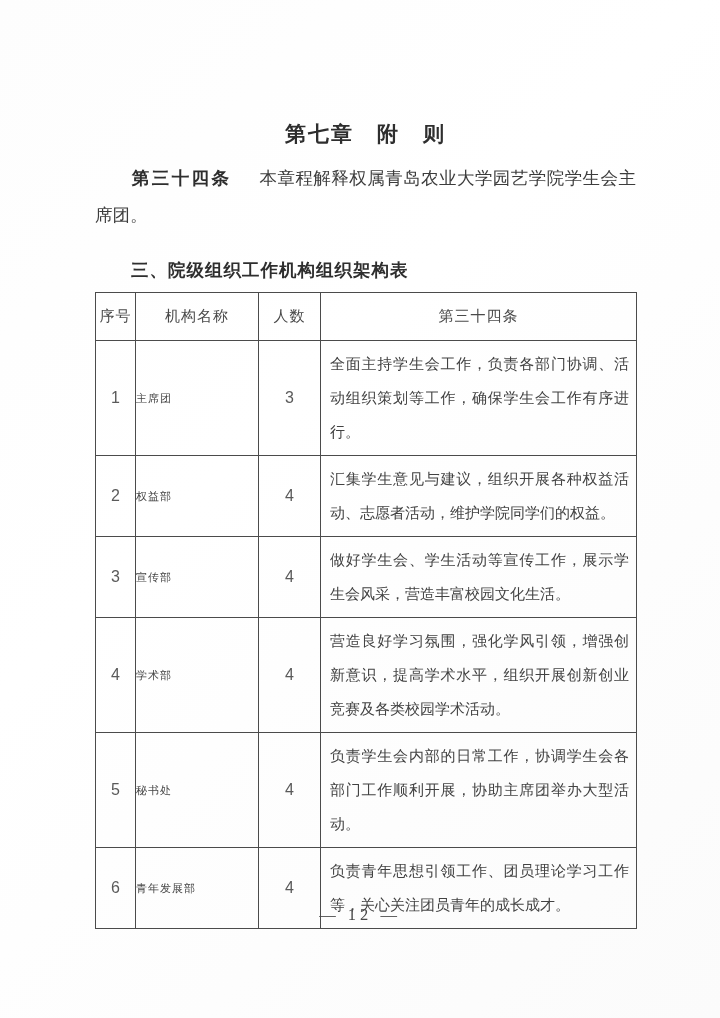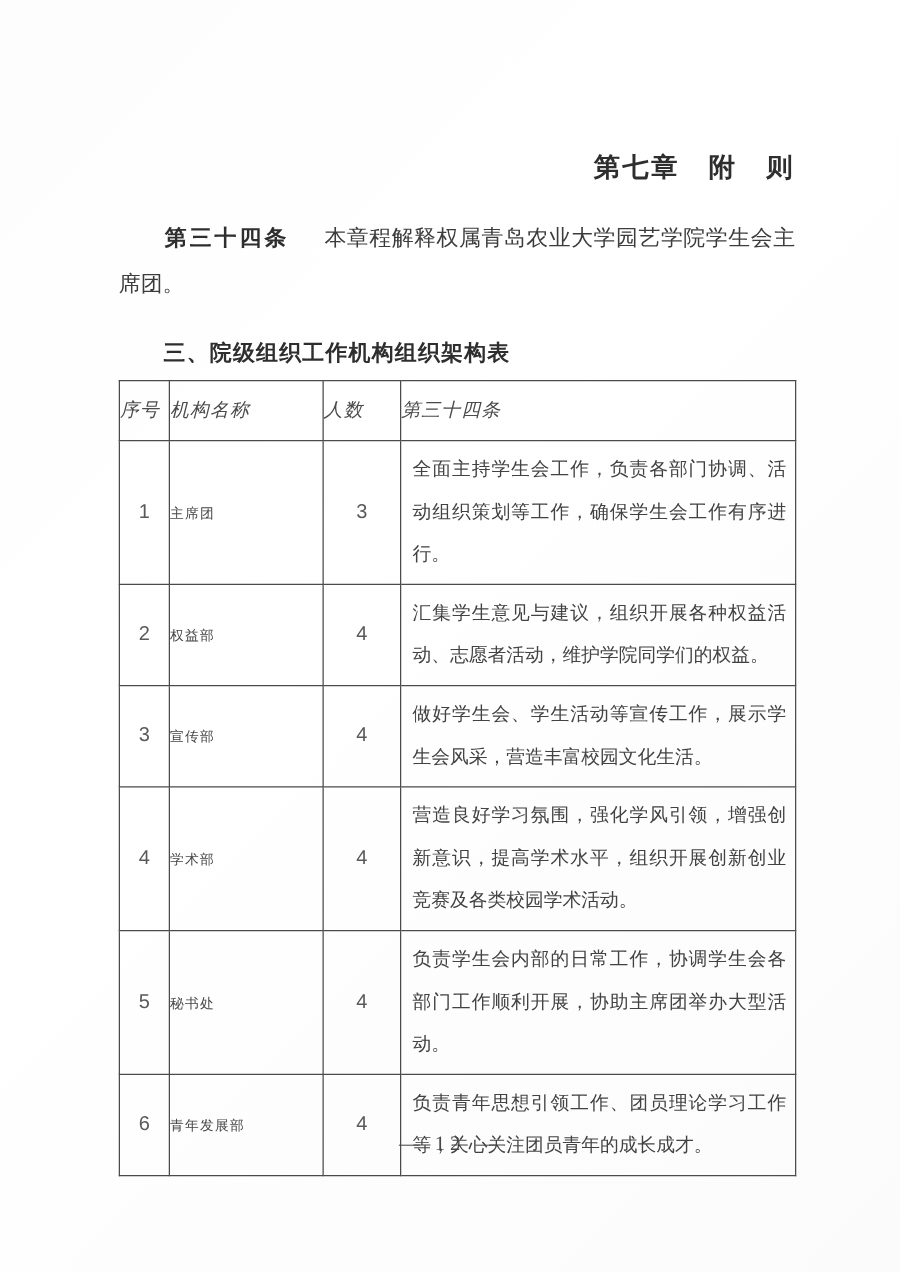--- a/index.html
+++ b/index.html
@@ -12,27 +12,27 @@
     color: #3a3a3a;
     overflow: hidden;
   }
   .page {
     position: absolute;
     inset: 0;
     background: linear-gradient(135deg, #fdfdfd 0%, #ffffff 40%, #fbfbfb 100%);
     padding: 120px 84px 0 95px;
   }
   .chapter-title {
-    text-align: right;
+    text-align: center;
     font-family: "Liberation Sans", "DejaVu Sans", sans-serif;
     font-weight: bold;
     font-size: 21px;
     color: #2e2e2e;
     letter-spacing: 2px;
-    margin-bottom: 24px;
+    margin-bottom: 12px;
   }
   .article {
     font-size: 17.5px;
     line-height: 37px;
     text-align: justify;
     text-justify: inter-ideograph;
     text-indent: 2.1em;
     color: #3c3c3c;
     margin-bottom: 8px;
   }
@@ -61,23 +61,22 @@
   table.org-table th,
   table.org-table td {
     border: 1px solid #4b4b4b;
     font-weight: normal;
     vertical-align: middle;
   }
   table.org-table th {
     font-size: 15px;
     color: #4a4a4a;
     height: 48px;
-    text-align: left;
+    text-align: center;
     letter-spacing: 1px;
-    font-style: italic;
   }
   col.c-no    { width: 40px; }
   col.c-name  { width: 123px; }
   col.c-count { width: 62px; }
   col.c-duty  { width: 316px; }
   td.col-no, td.col-count {
     text-align: center;
     font-size: 16px;
     color: #5a5a5a;
     font-family: "Liberation Sans", "DejaVu Sans", sans-serif;

